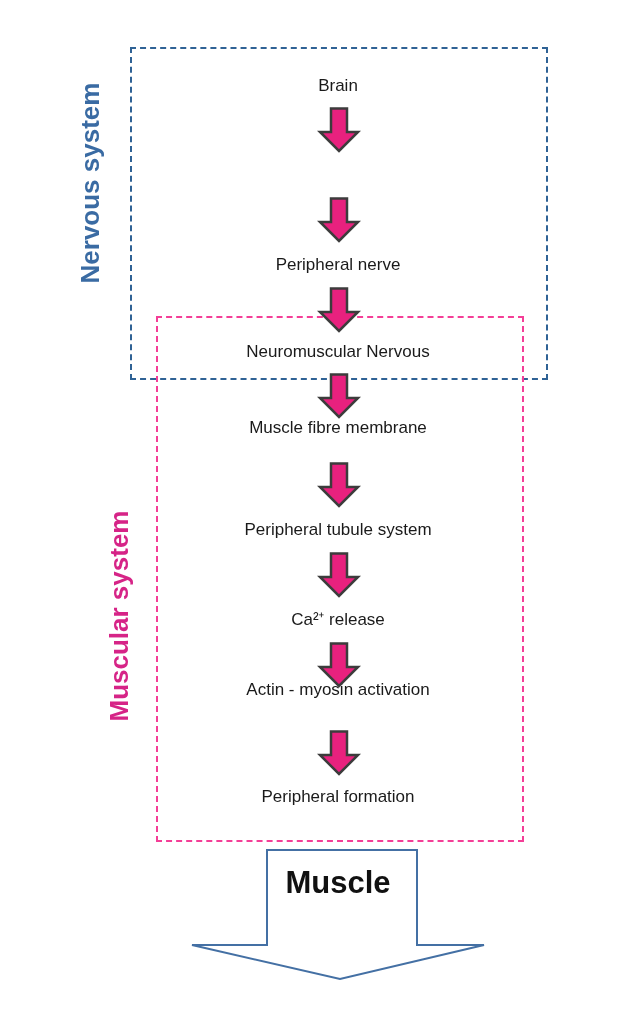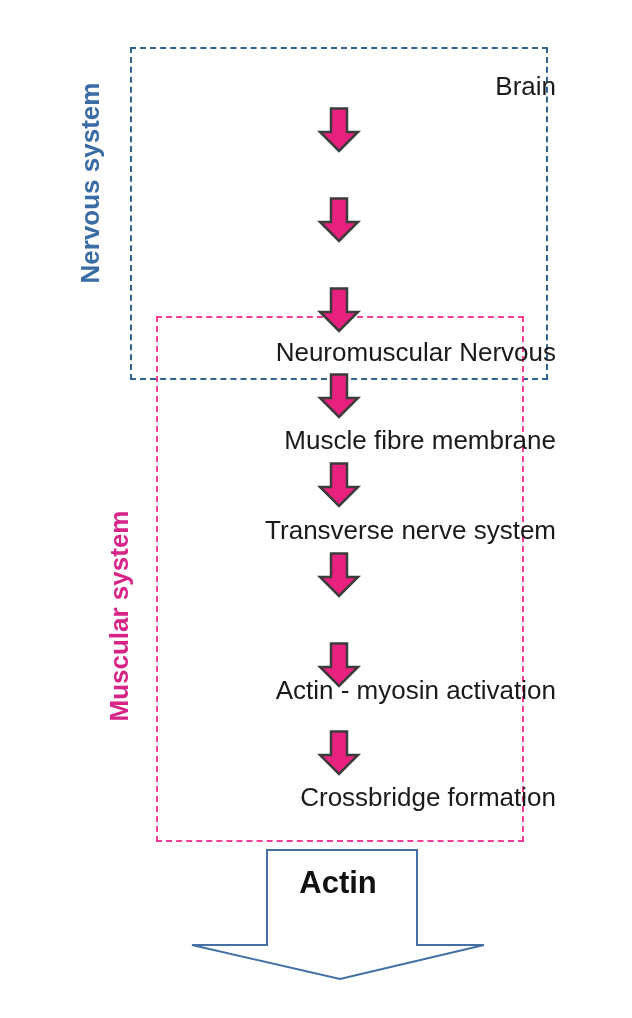--- a/index.html
+++ b/index.html
@@ -52,22 +52,22 @@
     line-height: 32px;
     color: var(--muscular_label, #d62487);
   }
   
   .node {
     position: absolute;
     left: 120px;
     width: 436px;
     height: 32px;
     line-height: 32px;
-    text-align: right;
-    font-size: 26px;
+    text-align: center;
+    font-size: 17px;
     color: var(--node_text, #1a1a1a);
     white-space: nowrap;
   }
   
   .arrow {
     position: absolute;
     left: 317px;
     width: 44px;
     height: 46px;
   }
@@ -107,25 +107,27 @@
 
 <div class="canvas">
 
   <div class="group-box nervous"></div>
   <div class="group-box muscular"></div>
 
   <div class="vlabel nervous">Nervous system</div>
   <div class="vlabel muscular">Muscular system</div>
 
   <div class="node" style="top:70px">Brain</div>
+  <div class="node" style="top:249px">Peripheral nerve</div>
   <div class="node" style="top:336px">Neuromuscular Nervous</div>
-  <div class="node" style="top:424px">Muscle fibre membrane</div>
-  <div class="node" style="top:514px">Transverse nerve system</div>
+  <div class="node" style="top:412px">Muscle fibre membrane</div>
+  <div class="node" style="top:514px">Peripheral tubule system</div>
+  <div class="node" style="top:604px">Ca²⁺ release</div>
   <div class="node" style="top:674px">Actin - myosin activation</div>
-  <div class="node" style="top:781px">Crossbridge formation</div>
+  <div class="node" style="top:781px">Peripheral formation</div>
 
   <div class="arrow" style="top:107px">
     <svg width="44" height="46" viewBox="0 0 44 46">
         <path d="M14 1.5 L30 1.5 L30 25 L41 25 L22 44 L3 25 L14 25 Z"></path>
       </svg>
   </div>
   <div class="arrow" style="top:197px">
     <svg width="44" height="46" viewBox="0 0 44 46">
         <path d="M14 1.5 L30 1.5 L30 25 L41 25 L22 44 L3 25 L14 25 Z"></path>
       </svg>
@@ -160,16 +162,16 @@
         <path d="M14 1.5 L30 1.5 L30 25 L41 25 L22 44 L3 25 L14 25 Z"></path>
       </svg>
   </div>
 
   <div class="force-arrow">
     <svg width="296" height="136" viewBox="0 0 296 136">
       <polygon points="77,2 227,2 227,97 294,97 150,131 2,97 77,97"></polygon>
     </svg>
   </div>
   <div class="force-label">
-    <div>Actin</div>
+    <div>Muscle</div>
   </div>
 
 </div>
 
 </body></html>

